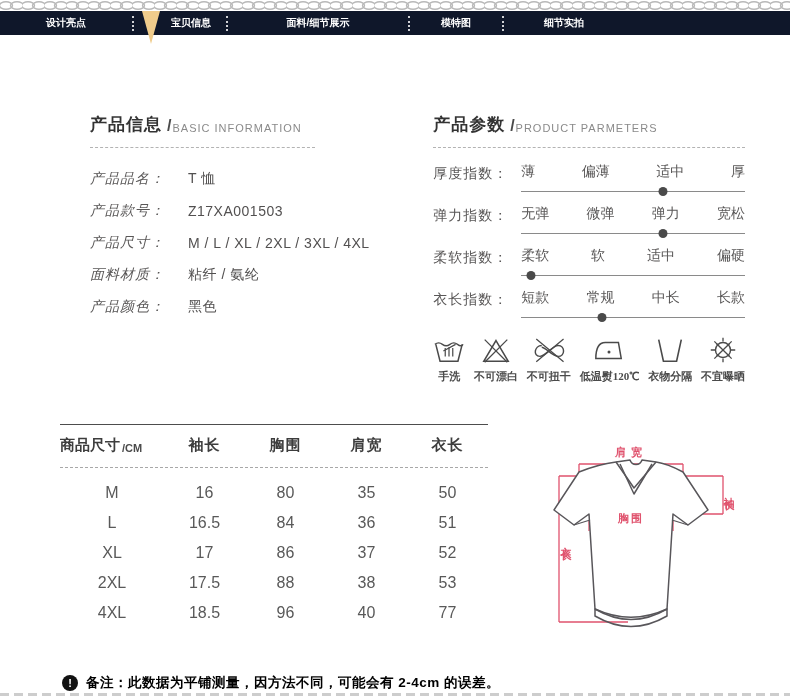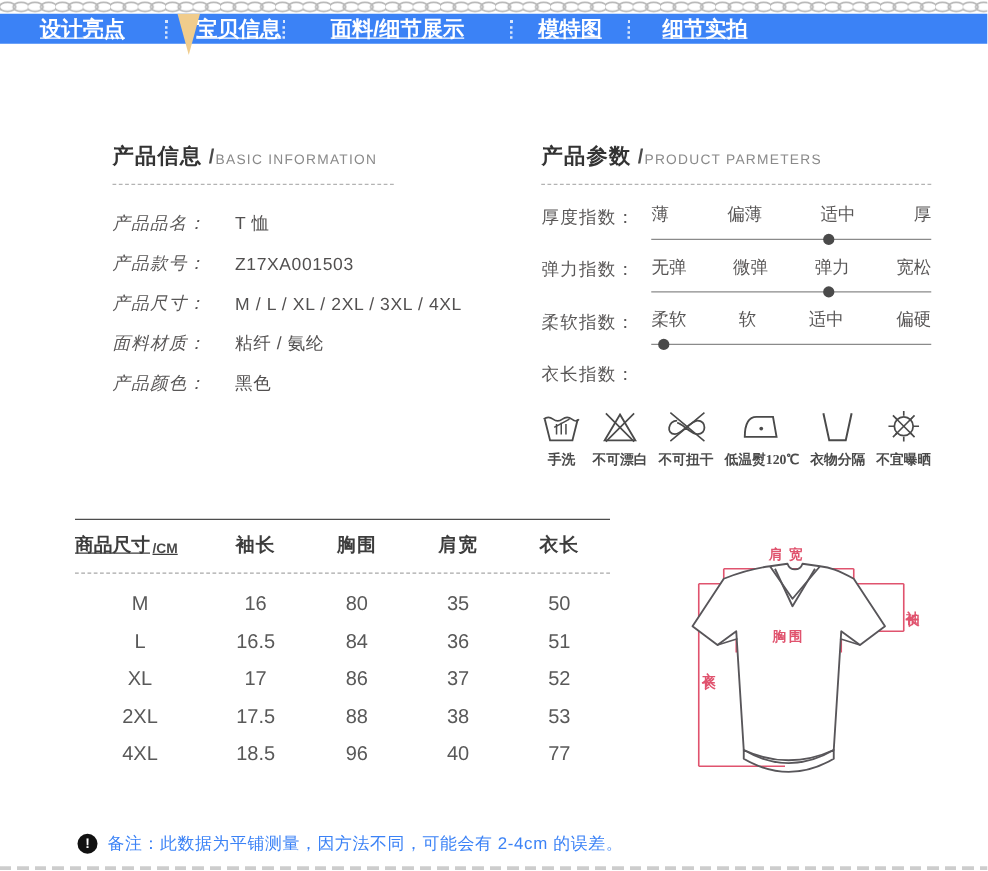--- a/index.html
+++ b/index.html
@@ -3,22 +3,22 @@
 <meta charset="utf-8">
 <style>
   * { margin:0; padding:0; box-sizing:border-box; }
   body { background:#fff; font-family:"Liberation Sans","DejaVu Sans",sans-serif; }
   .page { position:relative; width:790px; height:697px; background:#fff; overflow:hidden; }
 
   
   .chain-top { display:block; }
 
   
-  .nav { height:24px; background:#3b82f6; display:flex; align-items:center; color:#fff;
-         font-size:17px; font-weight:bold; position:relative;text-decoration:underline; }
+  .nav { height:24px; background:#0f172a; display:flex; align-items:center; color:#fff;
+         font-size:10px; font-weight:bold; position:relative; }
   .nav-item { display:flex; align-items:center; justify-content:center; height:100%; cursor:pointer; position:relative; }
   .nav-item.w1{ width:132px; } .nav-item.w2{ width:92px; } .nav-item.w3{ width:180px; }
   .nav-item.w4{ width:92px; } .nav-item.w5{ width:120px; }
   .nav-sep { height:15px; border-left:2px dotted rgba(255,255,255,.8); }
   .tri-marker { position:absolute; left:8px; top:0; width:0; height:0;
                 border-left:9px solid transparent; border-right:9px solid transparent;
                 border-top:33px solid #f0cc8c; z-index:3; }
   .nav-item.w2 .nav-label { margin-left:22px; }
 
   
@@ -51,36 +51,36 @@
   .care { text-align:center; }
   .care svg { display:block; margin:0 auto; }
   .care .c-label { font-size:11px; color:#4a4a4a; font-weight:bold; margin-top:4px; white-space:nowrap;font-family:Liberation Serif, serif; }
 
   
   .lower { display:flex; margin-top:40px; margin-left:-2px; }
   .size-table { width:428px; }
   .st-header { display:grid; grid-template-columns:104px repeat(4,81px);
                border-top:1px solid #4d4d4d; padding:11px 0 12px;
                font-size:15px; font-weight:bold; color:#3d3d3d; }
-  .st-header .h-first { text-align:left; display:flex; align-items:flex-end;text-decoration:underline; }
+  .st-header .h-first { text-align:left; display:flex; align-items:flex-end; }
   .st-header .h-unit { font-size:11px; font-weight:bold; color:#4a4a4a; margin-left:2px; padding-bottom:1px; }
   .st-header .h-col { text-align:center; letter-spacing:1px; }
   .st-body { border-top:1px dashed #a8a8a8; padding-top:10px; }
   .st-row { display:grid; grid-template-columns:104px repeat(4,81px); height:30px;
             align-items:center; font-size:16px; color:#595959; }
   .st-row .c { text-align:center; }
   .st-row .c-size { text-align:center; font-size:16px; }
 
   .shirt-wrap { margin-left:28px; margin-top:2px; }
 
   .note { display:flex; align-items:center; gap:8px; margin-top:22px; }
   .note-icon { width:16px; height:16px; border-radius:50%; background:#111; color:#fff;
                font-size:11px; font-weight:bold; display:flex; align-items:center;
                justify-content:center; flex-shrink:0; }
-  .note-text { font-size:13.5px; font-weight:normal; color:#3b82f6; letter-spacing:.5px; }
+  .note-text { font-size:13.5px; font-weight:bold; color:#000000; letter-spacing:.5px; }
 
   .chain-bottom { position:absolute; left:0; bottom:1px; width:100%; height:3px;
                   background:repeating-linear-gradient(90deg,#cdcdcd 0 9px,transparent 9px 14px); }
 
   svg text { font-family:"Liberation Sans","DejaVu Sans",sans-serif; }
 </style>
 </head>
 <body>
 
 <div class="page">
@@ -203,20 +203,30 @@
               </div>
               <div class="p-line"></div>
               <span class="p-dot" style="left: 4.5%;"></span>
             </div>
           </div>
         </div>
 
         <div class="param-row">
           <div class="p-top">
             <span class="p-label">衣长指数：</span>
+            <div class="p-opts">
+              <div class="p-opts-inner">
+                <span>短款</span>
+                <span>常规</span>
+                <span>中长</span>
+                <span>长款</span>
+              </div>
+              <div class="p-line"></div>
+              <span class="p-dot" style="left: 36%;"></span>
+            </div>
           </div>
         </div>
 
         <div class="care-row">
           <div class="care">
             <svg width="32" height="30" viewBox="0 0 34 30">
               <g fill="none" stroke="#4a4a4a" stroke-width="1.6">
                 <path d="M3 9 L7.5 27 L26.5 27 L31 9"></path>
                 <path d="M2 9 Q6 6 10 9 T18 9 T26 9 T32 9" stroke-width="1.4"></path>
                 <path d="M13 13 L13 22 M17 12 L17 22 M21 13 L21 22" stroke-width="1.3"></path>

